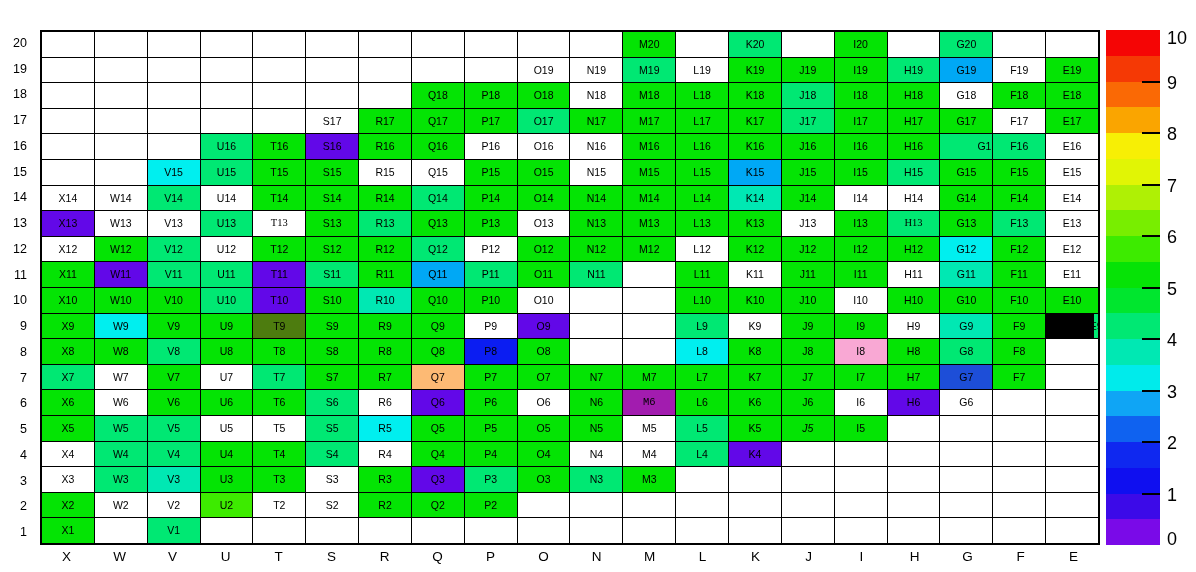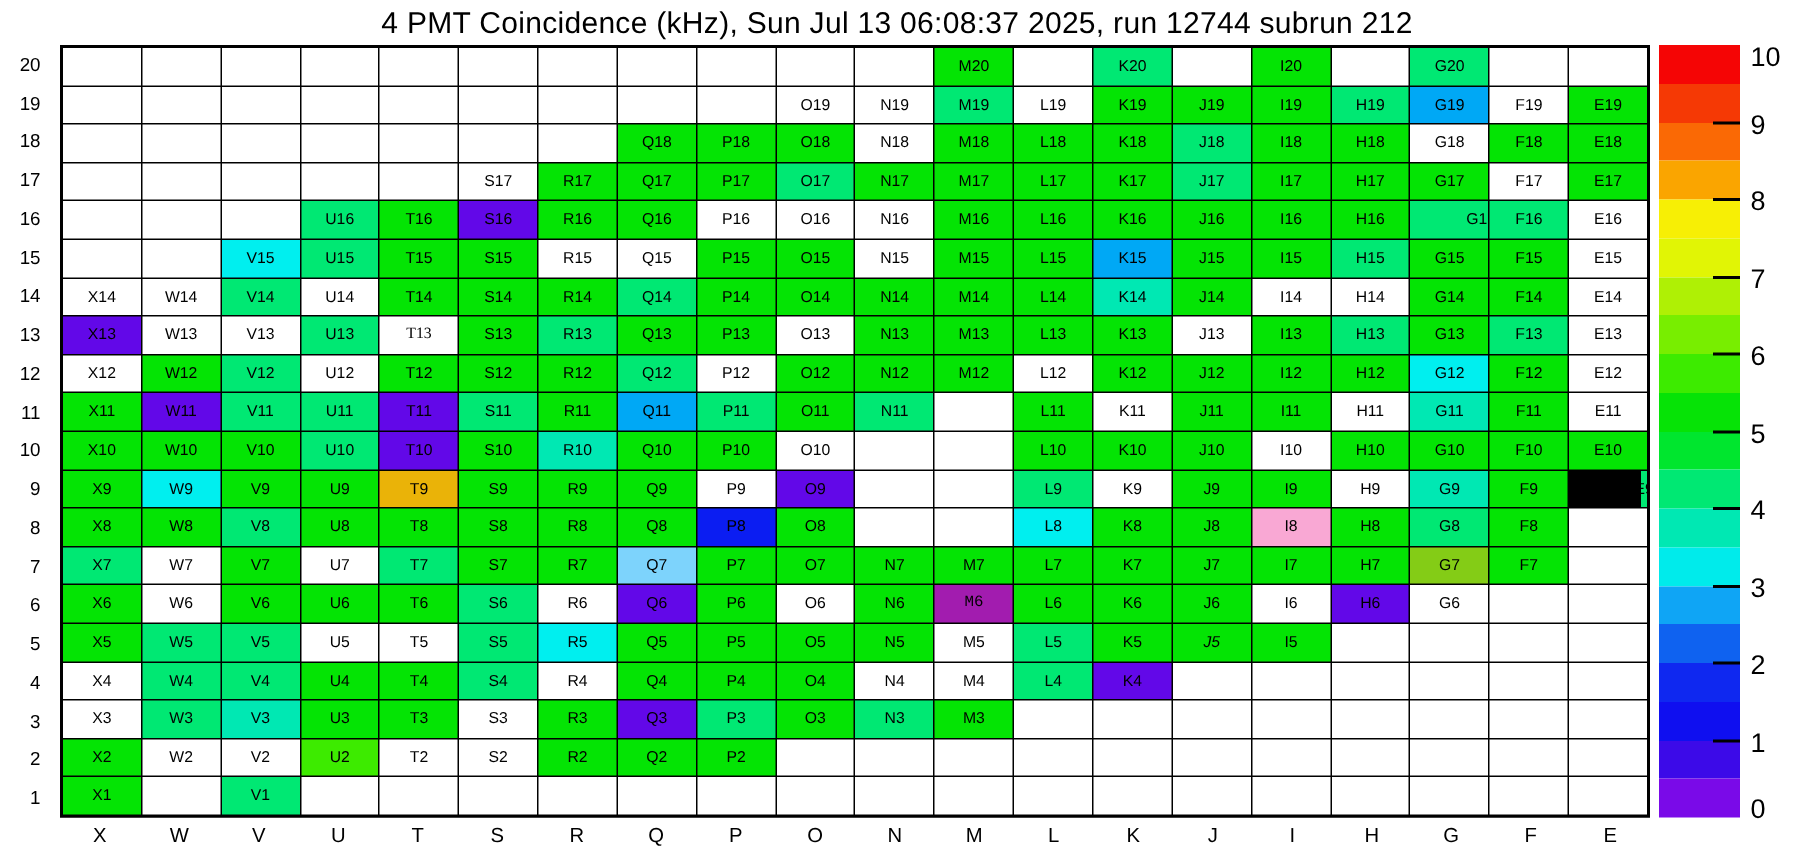--- a/index.html
+++ b/index.html
@@ -17,21 +17,20 @@
   .xlabels div{flex:1;text-align:center;font-size:13.5px;}
   .cbar{position:absolute;left:1106px;top:30px;width:54px;height:515px;display:flex;flex-direction:column;}
   .cbar div{flex:1;}
   .ctick{position:absolute;width:18px;height:2px;background:#000;}
   .clabel{position:absolute;left:1167px;width:30px;height:20px;line-height:20px;font-size:18px;text-align:left;}
 </style>
 </head>
 <body>
 
 <div class="page">
-  <div class="title">4 PMT Coincidence (kHz), Sun Jul 13 06:08:37 2025, run 12744 subrun 212</div>
   <div class="ylabels">
       <div>20</div>
       <div>19</div>
       <div>18</div>
       <div>17</div>
       <div>16</div>
       <div>15</div>
       <div>14</div>
       <div>13</div>
       <div>12</div>
@@ -197,21 +196,21 @@
       <div class="cell" style="background: rgb(0, 232, 115);">R13</div>
       <div class="cell" style="background: rgb(4, 228, 4);">Q13</div>
       <div class="cell" style="background: rgb(4, 228, 4);">P13</div>
       <div class="cell" style="background: rgb(255, 255, 255);">O13</div>
       <div class="cell" style="background: rgb(4, 228, 4);">N13</div>
       <div class="cell" style="background: rgb(4, 228, 4);">M13</div>
       <div class="cell" style="background: rgb(4, 228, 4);">L13</div>
       <div class="cell" style="background: rgb(4, 228, 4);">K13</div>
       <div class="cell" style="background: rgb(255, 255, 255);">J13</div>
       <div class="cell" style="background: rgb(4, 228, 4);">I13</div>
-      <div class="cell" style="background: rgb(0, 232, 115);">H13</div>
+      <div class="cell" style="background: rgb(0, 232, 115); font-family: Liberation Serif, serif;">H13</div>
       <div class="cell" style="background: rgb(4, 228, 4);">G13</div>
       <div class="cell" style="background: rgb(0, 232, 115);">F13</div>
       <div class="cell" style="background: rgb(255, 255, 255);">E13</div>
       <div class="cell" style="background: rgb(255, 255, 255);">X12</div>
       <div class="cell" style="background: rgb(4, 228, 4);">W12</div>
       <div class="cell" style="background: rgb(0, 232, 115);">V12</div>
       <div class="cell" style="background: rgb(255, 255, 255);">U12</div>
       <div class="cell" style="background: rgb(4, 228, 4);">T12</div>
       <div class="cell" style="background: rgb(4, 228, 4);">S12</div>
       <div class="cell" style="background: rgb(4, 228, 4);">R12</div>
@@ -265,21 +264,21 @@
       <div class="cell" style="background: rgb(4, 228, 4);">J10</div>
       <div class="cell" style="background: rgb(255, 255, 255);">I10</div>
       <div class="cell" style="background: rgb(4, 228, 4);">H10</div>
       <div class="cell" style="background: rgb(4, 228, 4);">G10</div>
       <div class="cell" style="background: rgb(4, 228, 4);">F10</div>
       <div class="cell" style="background: rgb(4, 228, 4);">E10</div>
       <div class="cell" style="background: rgb(4, 228, 4);">X9</div>
       <div class="cell" style="background: rgb(0, 239, 239);">W9</div>
       <div class="cell" style="background: rgb(4, 228, 4);">V9</div>
       <div class="cell" style="background: rgb(4, 228, 4);">U9</div>
-      <div class="cell" style="background: #eab308;">T9</div>
+      <div class="cell" style="background: #4d7c0f;">T9</div>
       <div class="cell" style="background: rgb(4, 228, 4);">S9</div>
       <div class="cell" style="background: rgb(4, 228, 4);">R9</div>
       <div class="cell" style="background: rgb(4, 228, 4);">Q9</div>
       <div class="cell" style="background: rgb(255, 255, 255);">P9</div>
       <div class="cell" style="background: rgb(98, 8, 232);">O9</div>
       <div class="cell"></div>
       <div class="cell"></div>
       <div class="cell" style="background: rgb(0, 232, 115);">L9</div>
       <div class="cell" style="background: rgb(255, 255, 255);">K9</div>
       <div class="cell" style="background: rgb(4, 228, 4);">J9</div>
@@ -308,31 +307,31 @@
       <div class="cell" style="background: rgb(0, 232, 115);">G8</div>
       <div class="cell" style="background: rgb(4, 228, 4);">F8</div>
       <div class="cell"></div>
       <div class="cell" style="background: rgb(0, 232, 115);">X7</div>
       <div class="cell" style="background: rgb(255, 255, 255);">W7</div>
       <div class="cell" style="background: rgb(4, 228, 4);">V7</div>
       <div class="cell" style="background: rgb(255, 255, 255);">U7</div>
       <div class="cell" style="background: rgb(0, 232, 115);">T7</div>
       <div class="cell" style="background: rgb(4, 228, 4);">S7</div>
       <div class="cell" style="background: rgb(4, 228, 4);">R7</div>
-      <div class="cell" style="background: #7dd3fc;">Q7</div>
+      <div class="cell" style="background: #fdba74;">Q7</div>
       <div class="cell" style="background: rgb(4, 228, 4);">P7</div>
       <div class="cell" style="background: rgb(4, 228, 4);">O7</div>
       <div class="cell" style="background: rgb(4, 228, 4);">N7</div>
       <div class="cell" style="background: rgb(4, 228, 4);">M7</div>
       <div class="cell" style="background: rgb(4, 228, 4);">L7</div>
       <div class="cell" style="background: rgb(4, 228, 4);">K7</div>
       <div class="cell" style="background: rgb(4, 228, 4);">J7</div>
       <div class="cell" style="background: rgb(4, 228, 4);">I7</div>
       <div class="cell" style="background: rgb(4, 228, 4);">H7</div>
-      <div class="cell" style="background: #84cc16;">G7</div>
+      <div class="cell" style="background: #1d4ed8;">G7</div>
       <div class="cell" style="background: rgb(4, 228, 4);">F7</div>
       <div class="cell"></div>
       <div class="cell" style="background: rgb(4, 228, 4);">X6</div>
       <div class="cell" style="background: rgb(255, 255, 255);">W6</div>
       <div class="cell" style="background: rgb(4, 228, 4);">V6</div>
       <div class="cell" style="background: rgb(4, 228, 4);">U6</div>
       <div class="cell" style="background: rgb(4, 228, 4);">T6</div>
       <div class="cell" style="background: rgb(0, 232, 115);">S6</div>
       <div class="cell" style="background: rgb(255, 255, 255);">R6</div>
       <div class="cell" style="background: rgb(98, 8, 232);">Q6</div>

